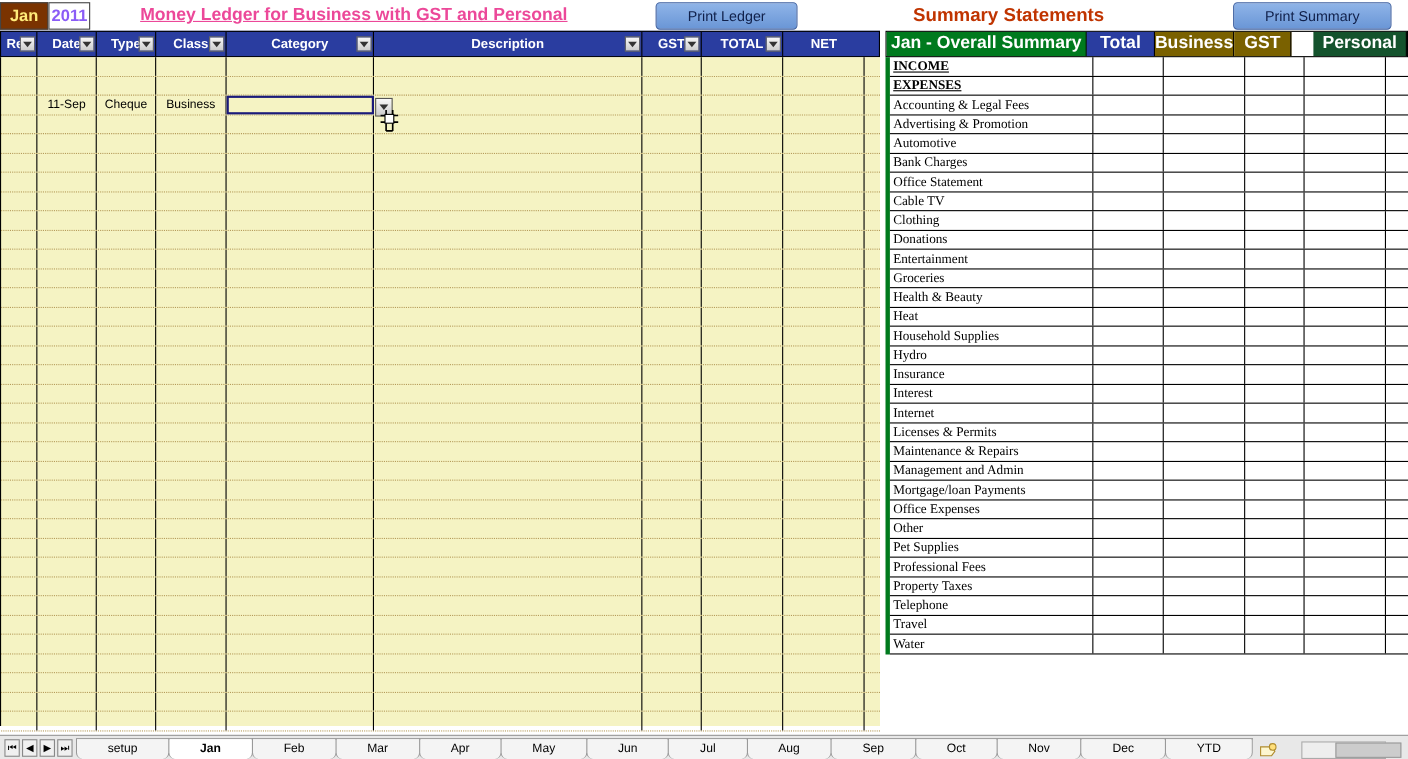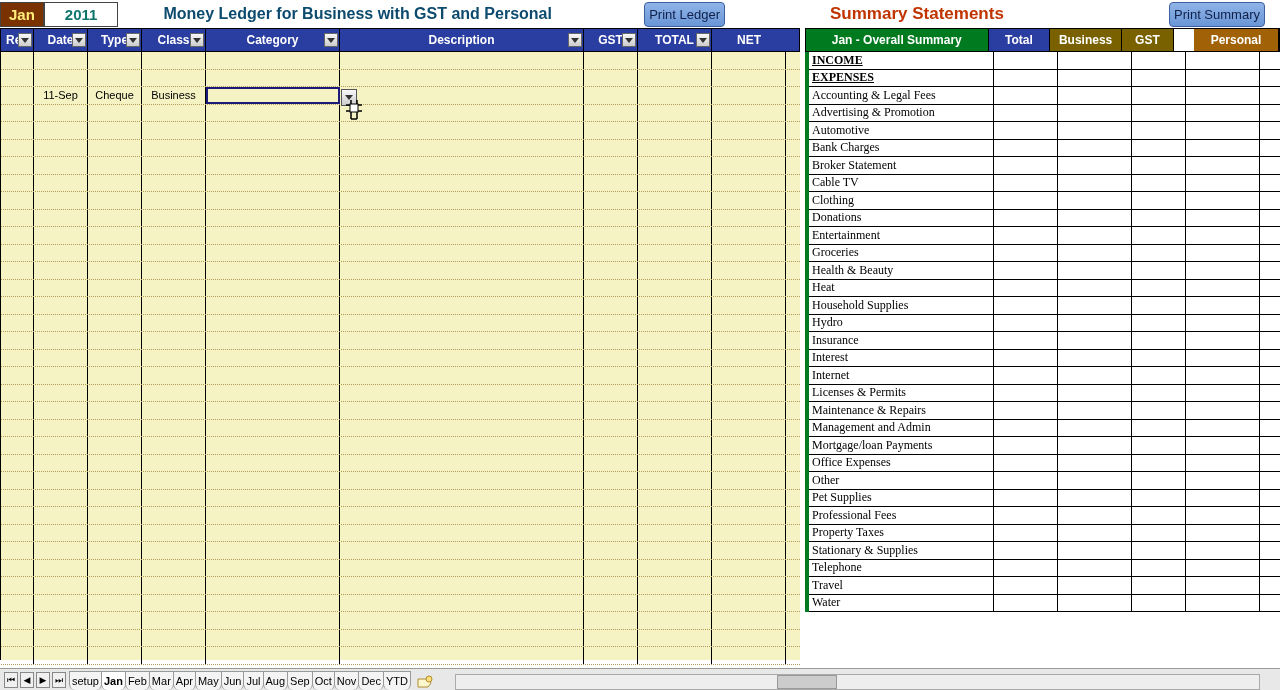--- a/index.html
+++ b/index.html
@@ -21,39 +21,40 @@
   .month-box {
     background: #7a3300;
     color: #ffec7a;
     font-weight: bold;
     font-size: 15px;
     padding: 3px 8px;
     border: 1px solid #444;
   }
   .year-box {
     background: #fff;
-    color: #0f766e;
+    color: #8b5cf6;
     font-weight: bold;
     font-size: 15px;
-    padding: 3px 20px;
+    padding: 3px 2px;
     border: 1px solid #444;
   }
   .title-text {
     font-size: 16px;
     font-weight: bold;
-    color: #0c4a6e;
+    color: #ec4899;
     margin-left: 45px;
+    text-decoration: underline;
   }
   .print-btn {
     background: linear-gradient(#8fb4e8, #6a96d6);
     border: 1px solid #3c5fa0;
     border-radius: 4px;
     color: #10204a;
     font-size: 13px;
-    padding: 4px 4px;
+    padding: 4px 28px;
     margin-left: auto;
     margin-right: 75px;
     cursor: pointer;
   }
   .right-pane .print-btn { margin-right: 15px; }
   .summary-title {
     color: #c03400;
     font-weight: bold;
     font-size: 17px;
     margin-left: 25px;
@@ -127,45 +128,45 @@
   }
   .dd-arrow::after{content:"";border-left:4px solid transparent;border-right:4px solid transparent;border-top:5px solid #333;}
   .cursor-ptr {
     position:absolute;
     width:18px;height:22px;
     pointer-events:none;
   }
 
   
   .sum-headers {
-    display:flex;height:24px;color:#fff;font-weight:bold;font-size:12px;
+    display:flex;height:24px;color:#fff;font-weight:bold;font-size:16px;
     border:1px solid #000;
   }
   .sum-headers > div{display:flex;align-items:center;justify-content:center;border-right:1px solid #000;}
   .sh-title{background:#007a1e;width:189px;} 
   .sh-total{background:#2a3da0;width:64px;}
   .sh-biz{background:#7a6100;width:74px;}
   .sh-gst{background:#7a6100;width:54px;}
-  .sh-pers{background:#a16207;width:88px;border-right:none;margin-left:20px;}
+  .sh-pers{background:#14532d;width:88px;border-right:none;margin-left:20px;}
 
   .sum-body{border-left:4px solid #007a1e;}
   .sum-row{display:flex;height:17.5px;border-bottom:1px solid #000;font-size:12px;}
   .sum-row > div{border-right:1px solid #000;display:flex;align-items:center;padding-left:3px;}
   .sum-label{width:185px;font-family:Liberation Serif, serif;} .sc-total{width:64px;} .sc-biz{width:74px;} .sc-gst{width:54px;} .sc-pers{width:74px;border-right:none;}
   .bold{font-weight:bold;text-decoration:underline;}
 
   
   .tabs-bar{
     position:absolute;left:0;bottom:0;width:1280px;height:22px;
     background:#e8e8e8;border-top:1px solid #999;display:flex;align-items:flex-end;font-size:11px;
   }
   .nav-btns{display:flex;padding:2px 4px;gap:2px;}
   .nav-btns span{width:14px;height:16px;border:1px solid #888;background:#f0f0f0;display:flex;align-items:center;justify-content:center;font-size:9px;cursor:pointer;}
   .tab{
-    padding:3px 2px;background:#f4f4f4;border:1px solid #999;border-bottom:none;
+    padding:3px 28px;background:#f4f4f4;border:1px solid #999;border-bottom:none;
     border-radius:0 0 6px 6px;margin-left:-1px;cursor:pointer;
   }
   .tab.active{background:#fff;font-weight:bold;}
   .new-tab{width:20px;height:16px;margin-left:4px;cursor:pointer;display:flex;align-items:center;justify-content:center;}
   .hscroll{flex:1;margin:0 20px;height:16px;border:1px solid #aaa;background:#eee;position:relative;}
   .hscroll-thumb{position:absolute;left:40%;width:60px;height:100%;background:#ccc;border:1px solid #999;}
 </style>
 </head>
 <body>
 
@@ -661,21 +662,21 @@
           <div class="sc-pers"></div>
         </div>
         <div class="sum-row">
           <div class="sum-label">Bank Charges</div>
           <div class="sc-total"></div>
           <div class="sc-biz"></div>
           <div class="sc-gst"></div>
           <div class="sc-pers"></div>
         </div>
         <div class="sum-row">
-          <div class="sum-label">Broker Statement</div>
+          <div class="sum-label">Office Statement</div>
           <div class="sc-total"></div>
           <div class="sc-biz"></div>
           <div class="sc-gst"></div>
           <div class="sc-pers"></div>
         </div>
         <div class="sum-row">
           <div class="sum-label">Cable TV</div>
           <div class="sc-total"></div>
           <div class="sc-biz"></div>
           <div class="sc-gst"></div>
@@ -809,27 +810,20 @@
         </div>
         <div class="sum-row">
           <div class="sum-label">Professional Fees</div>
           <div class="sc-total"></div>
           <div class="sc-biz"></div>
           <div class="sc-gst"></div>
           <div class="sc-pers"></div>
         </div>
         <div class="sum-row">
           <div class="sum-label">Property Taxes</div>
-          <div class="sc-total"></div>
-          <div class="sc-biz"></div>
-          <div class="sc-gst"></div>
-          <div class="sc-pers"></div>
-        </div>
-        <div class="sum-row">
-          <div class="sum-label">Stationary &amp; Supplies</div>
           <div class="sc-total"></div>
           <div class="sc-biz"></div>
           <div class="sc-gst"></div>
           <div class="sc-pers"></div>
         </div>
         <div class="sum-row">
           <div class="sum-label">Telephone</div>
           <div class="sc-total"></div>
           <div class="sc-biz"></div>
           <div class="sc-gst"></div>

